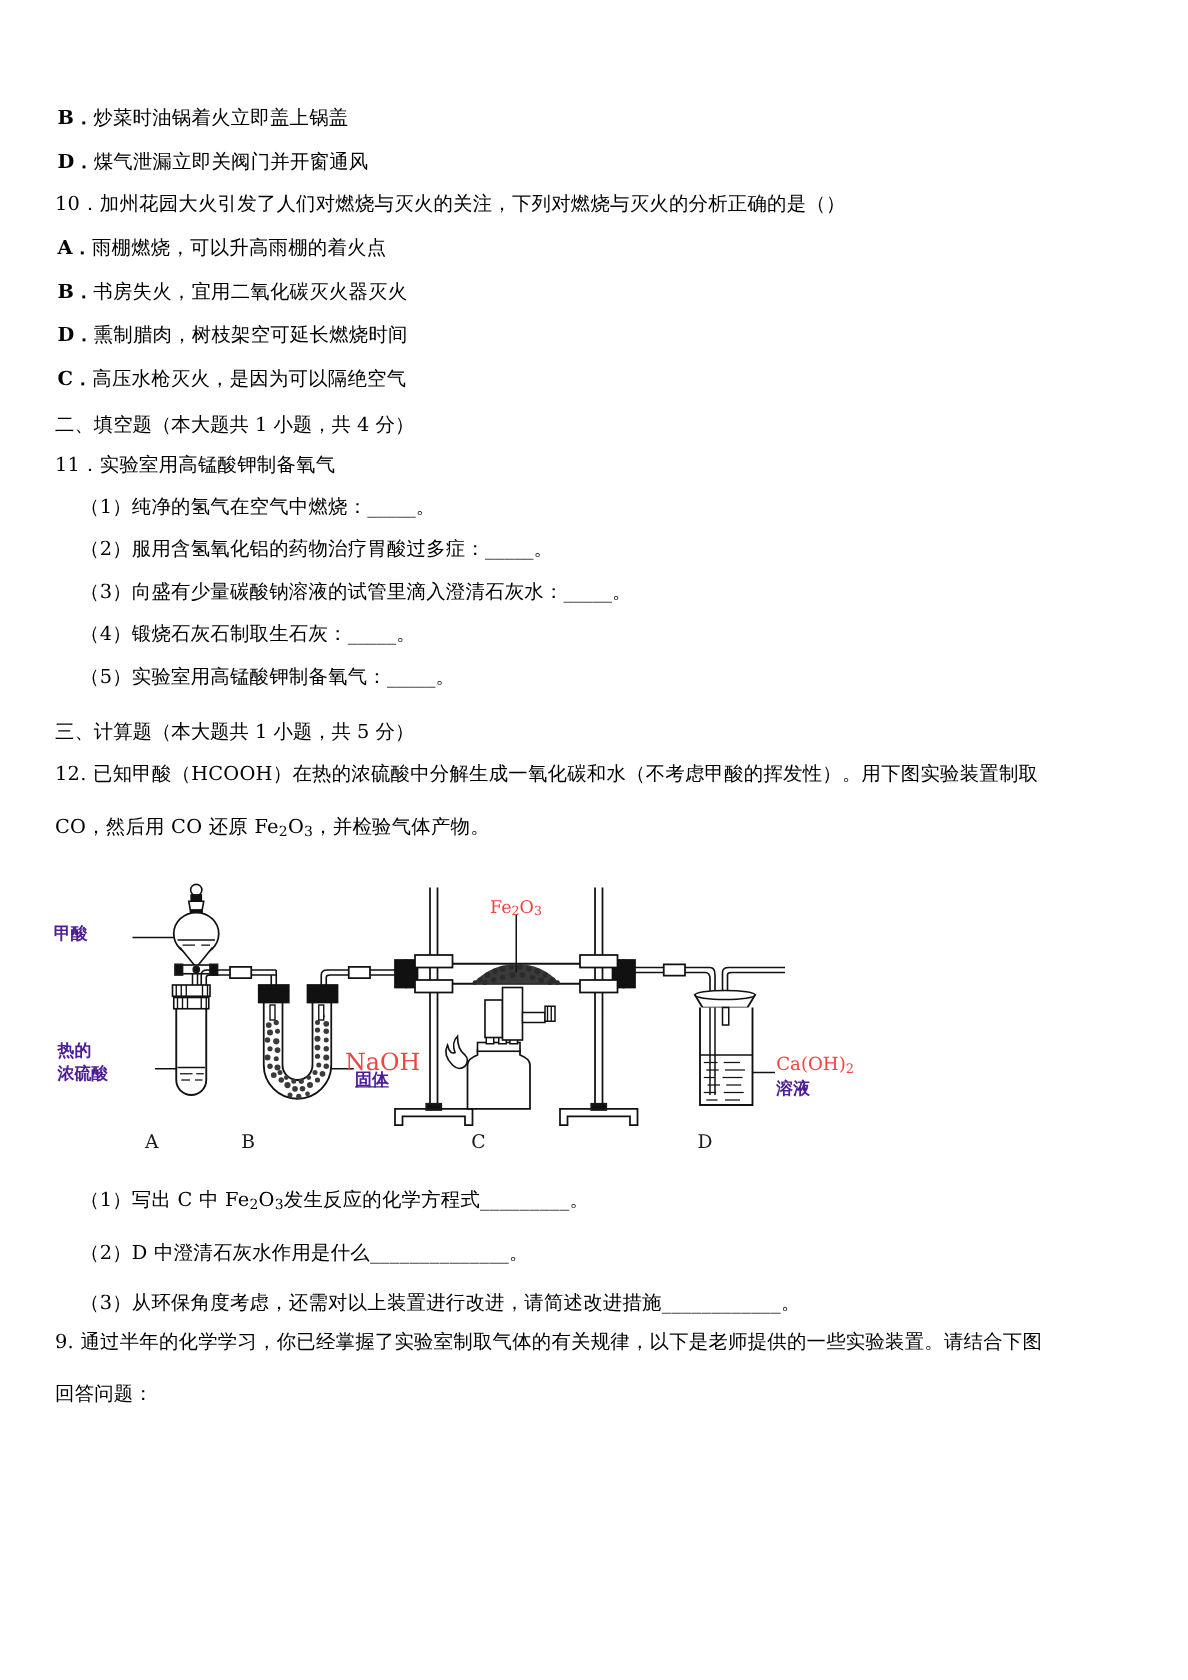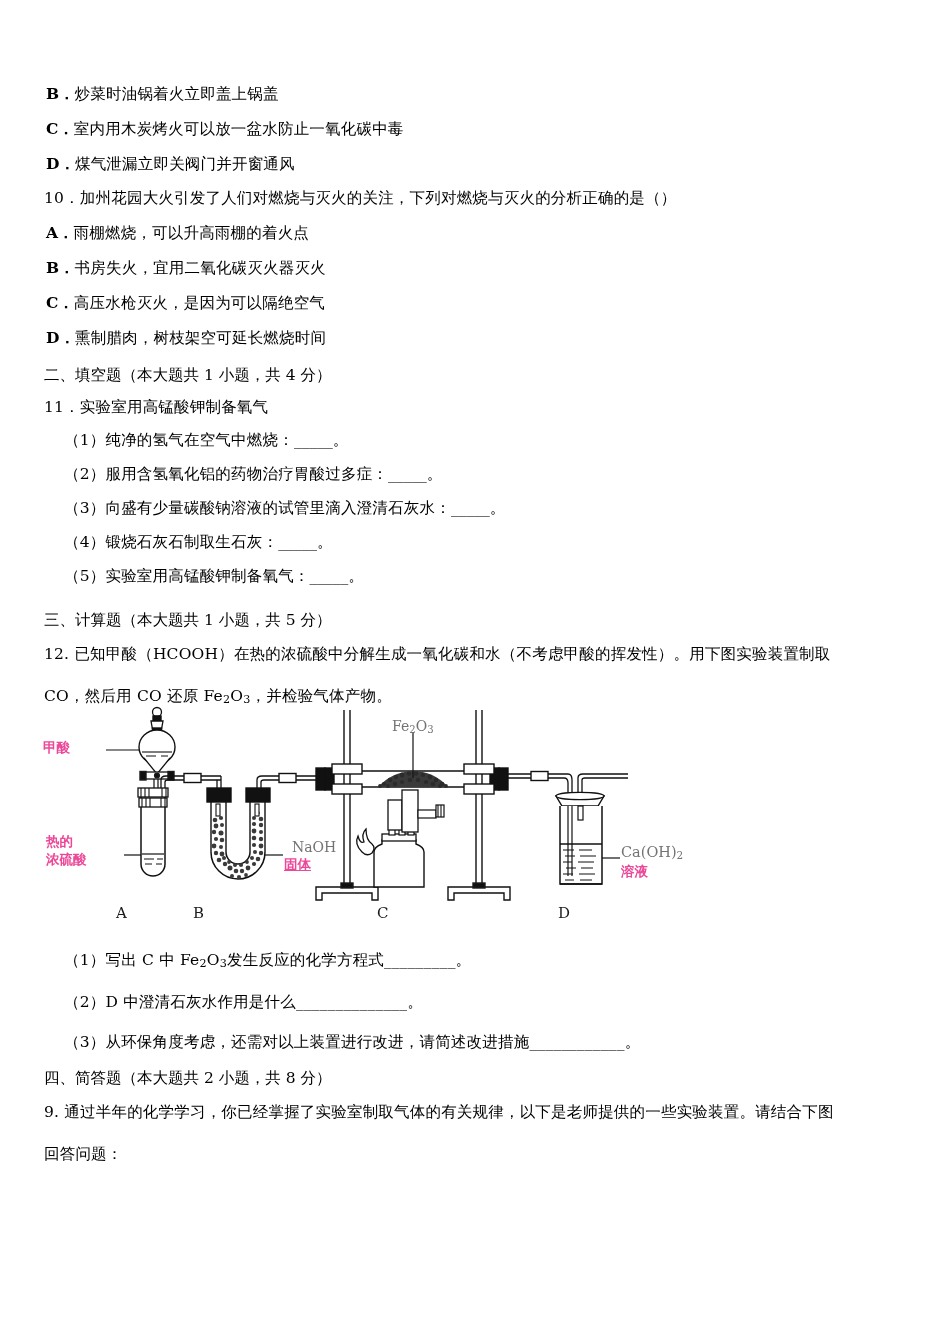--- a/index.html
+++ b/index.html
@@ -62,49 +62,48 @@
     position: absolute;
     font-family: "DejaVu Serif", "Liberation Serif", serif;
     font-size: 15px;
     color: #1a1a1a;
   }
   .cn-label {
     position: absolute;
     font-family: "DejaVu Sans", "Liberation Sans", sans-serif;
     font-size: 13.5px;
     font-weight: bold;
-    color: #ec4899;
+    color: #4c1d95;
     line-height: 1.05;
     white-space: nowrap;
   }
   .sci-label {
     position: absolute;
     font-family: "DejaVu Serif", "Liberation Serif", serif;
     font-size: 13px;
-    color: #737373;
+    color: #ef4444;
     white-space: nowrap;
   }
   svg { display: block; }
 </style>
 </head>
 <body>
 
 <div class="page">
 
   <div class="body-col">
 
     <div class="line opt"><span class="lbl">B．</span><span>炒菜时油锅着火立即盖上锅盖</span></div>
-    <div class="line opt"><span class="lbl">C．</span><span>室内用木炭烤火可以放一盆水防止一氧化碳中毒</span></div>
     <div class="line opt"><span class="lbl">D．</span><span>煤气泄漏立即关阀门并开窗通风</span></div>
 
     <div class="line"><span class="qnum">10．</span><span>加州花园大火引发了人们对燃烧与灭火的关注，下列对燃烧与灭火的分析正确的是（）</span></div>
     <div class="line opt"><span class="lbl">A．</span><span>雨棚燃烧，可以升高雨棚的着火点</span></div>
     <div class="line opt"><span class="lbl">B．</span><span>书房失火，宜用二氧化碳灭火器灭火</span></div>
+    <div class="line opt"><span class="lbl">D．</span><span>熏制腊肉，树枝架空可延长燃烧时间</span></div>
     <div class="line opt"><span class="lbl">C．</span><span>高压水枪灭火，是因为可以隔绝空气</span></div>
-    <div class="line opt"><span class="lbl">D．</span><span>熏制腊肉，树枝架空可延长燃烧时间</span></div>
 
     <div class="section-head" style="margin-bottom:14px">二、填空题（本大题共 1 小题，共 4 分）</div>
     <div class="line" style="margin-bottom:17px"><span>11．</span><span>实验室用高锰酸钾制备氧气</span></div>
 
     <div class="line indent1"><span>（1）</span><span>纯净的氢气在空气中燃烧：</span><span class="blank-s">_____</span><span>。</span></div>
     <div class="line indent1"><span>（2）</span><span>服用含氢氧化铝的药物治疗胃酸过多症：</span><span class="blank-s">_____</span><span>。</span></div>
     <div class="line indent1"><span>（3）</span><span>向盛有少量碳酸钠溶液的试管里滴入澄清石灰水：</span><span class="blank-s">_____</span><span>。</span></div>
     <div class="line indent1"><span>（4）</span><span>锻烧石灰石制取生石灰：</span><span class="blank-s">_____</span><span>。</span></div>
     <div class="line indent1" style="margin-bottom:26px"><span>（5）</span><span>实验室用高锰酸钾制备氧气：</span><span class="blank-s">_____</span><span>。</span></div>
 
@@ -353,37 +352,36 @@
 
         <line x1="62" y1="58" x2="95" y2="58" stroke="#111" stroke-width="1.2"></line>
         <line x1="80" y1="163" x2="97" y2="163" stroke="#111" stroke-width="1.2"></line>
         <line x1="221" y1="163" x2="239" y2="163" stroke="#111" stroke-width="1.2"></line>
       </g>
     </svg>
 
     <div class="cn-label" style="left:-1px; top:48px;">甲酸</div>
     <div class="cn-label" style="left:2px; top:142px;">热的</div>
     <div class="cn-label" style="left:2px; top:160px;">浓硫酸</div>
-    <div class="sci-label" style="left:248px; top:147px; font-size:14px;">NaOH</div>
+    <div class="sci-label" style="left:232px; top:147px; font-size:19px;">NaOH</div>
     <div class="cn-label" style="left:240px; top:165px;text-decoration:underline;">固体</div>
     <div class="sci-label" style="left:348px; top:26px; font-size:14px;"><span>Fe</span><sub>2</sub><span>O</span><sub>3</sub></div>
     <div class="sci-label" style="left:577px; top:152px; font-size:14.5px;"><span>Ca(OH)</span><sub>2</sub></div>
     <div class="cn-label" style="left:577px; top:172px;">溶液</div>
 
     <div class="fig-label" style="left:72px; top:212px;">A</div>
     <div class="fig-label" style="left:149px; top:212px;">B</div>
     <div class="fig-label" style="left:333px; top:212px;">C</div>
     <div class="fig-label" style="left:514px; top:212px;">D</div>
   </div>
 
   <div class="body-col" style="top:953px;">
     <div class="line indent1" style="margin-bottom:25px"><span>（1）</span><span>写出 C 中 Fe</span><sub>2</sub><span>O</span><sub>3</sub><span>发生反应的化学方程式</span><span>_________</span><span>。</span></div>
 
     <div class="line indent1" style="margin-bottom:25px"><span>（2）</span><span>D 中澄清石灰水作用是什么</span><span>______________</span><span>。</span></div>
 
     <div class="line indent1" style="margin-bottom:15px"><span>（3）</span><span>从环保角度考虑，还需对以上装置进行改进，请简述改进措施</span><span>____________</span><span>。</span></div>
 
-    <div class="section-head" style="margin-bottom:16px">四、简答题（本大题共 2 小题，共 8 分）</div>
     <div class="line" style="margin-bottom:27px"><span>9.</span>&nbsp;<span>通过半年的化学学习，你已经掌握了实验室制取气体的有关规律，以下是老师提供的一些实验装置。请结合下图</span></div>
     <div class="line">回答问题：</div>
   </div>
 
 </div>
 
 </body></html>

